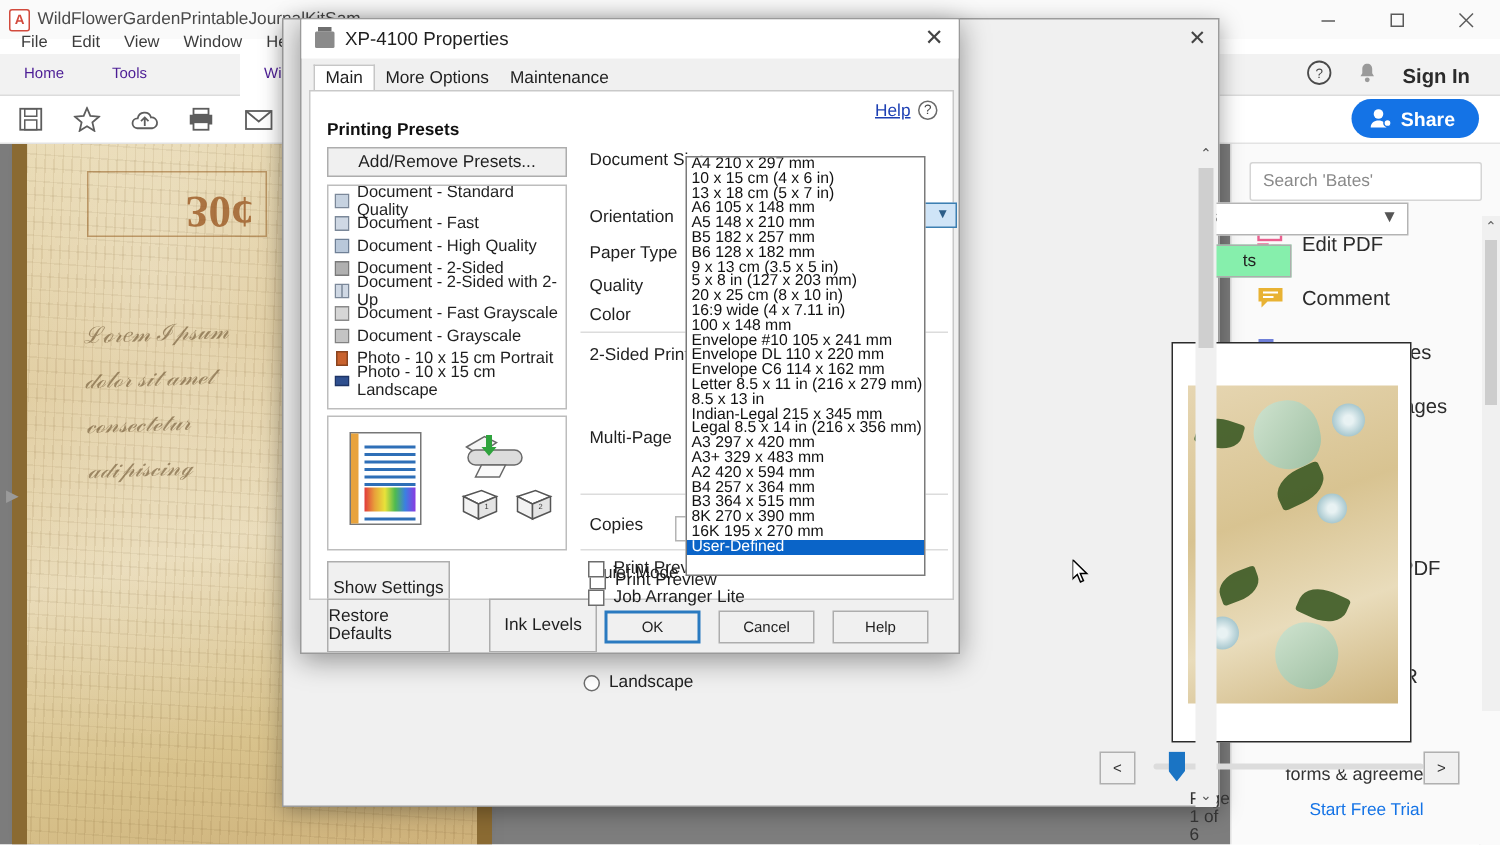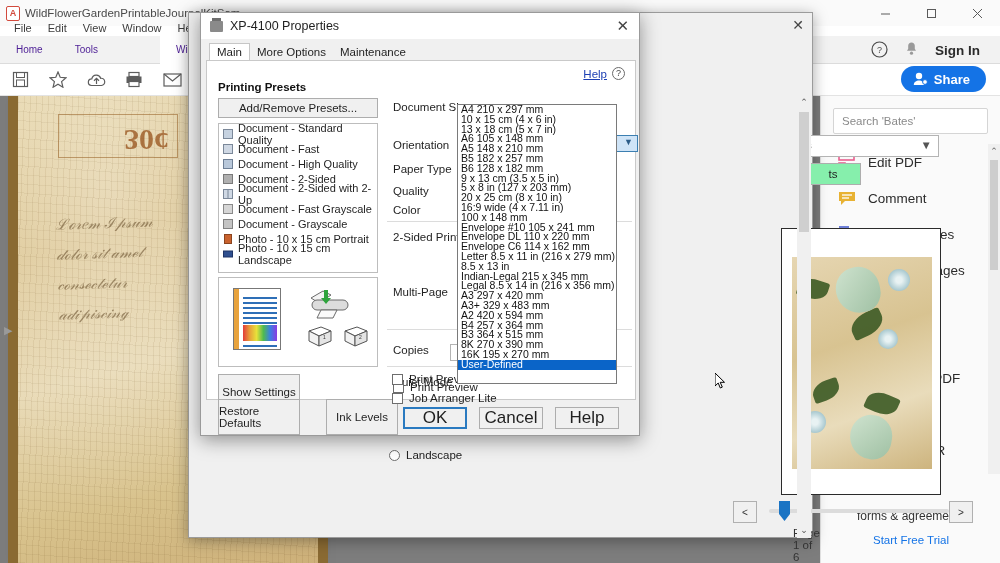--- a/index.html
+++ b/index.html
@@ -256,21 +256,21 @@
   .ds-item{ height:9.8px; padding-left:3px; font-size:10.5px; color:#111; line-height:9.8px; white-space:nowrap;}
   .ds-item.sel{ background:#0a64c8; color:#ffffff; }
 
   .cursor-arrow{
     position:absolute; left:514px; top:360px; width:12px; height:17px; z-index:50;
   }
 
   .pr-footer{ position:absolute; left:0; top:388px; width:440px; height:36px;}
   .ft-btn{
     position:absolute; top:6px; width:64px; height:22px; background:#f0f0f0;
-    border:1px solid #adadad; font-size:17px; color:#1f1f1f;
+    border:1px solid #adadad; font-size:10px; color:#1f1f1f;
     display:flex; align-items:center; justify-content:center;
   }
   #btnOK{ right:174px; border:2px solid #2a7ac0; background:#f0f0f0;}
   #btnCancel{ right:98px; }
   #btnHelp{ right:22px; }
 </style>
 </head>
 <body>
 
 <div id="acrobat">

